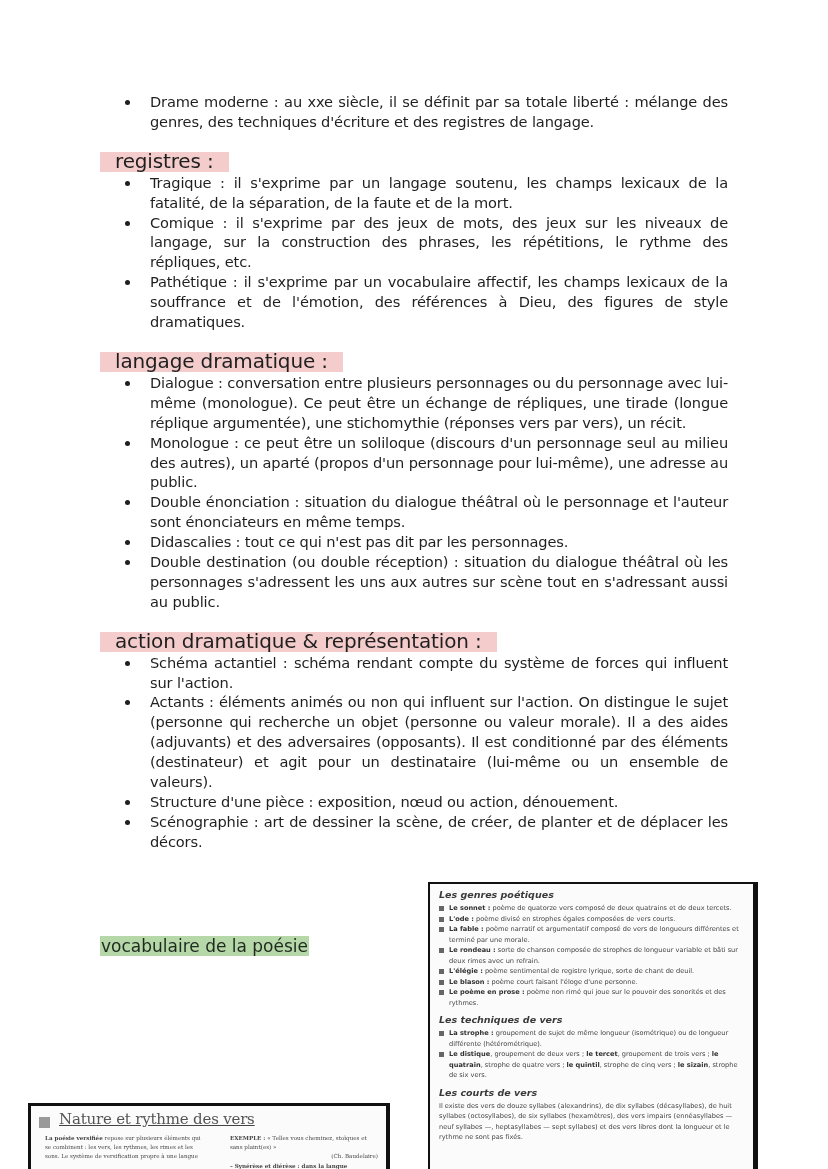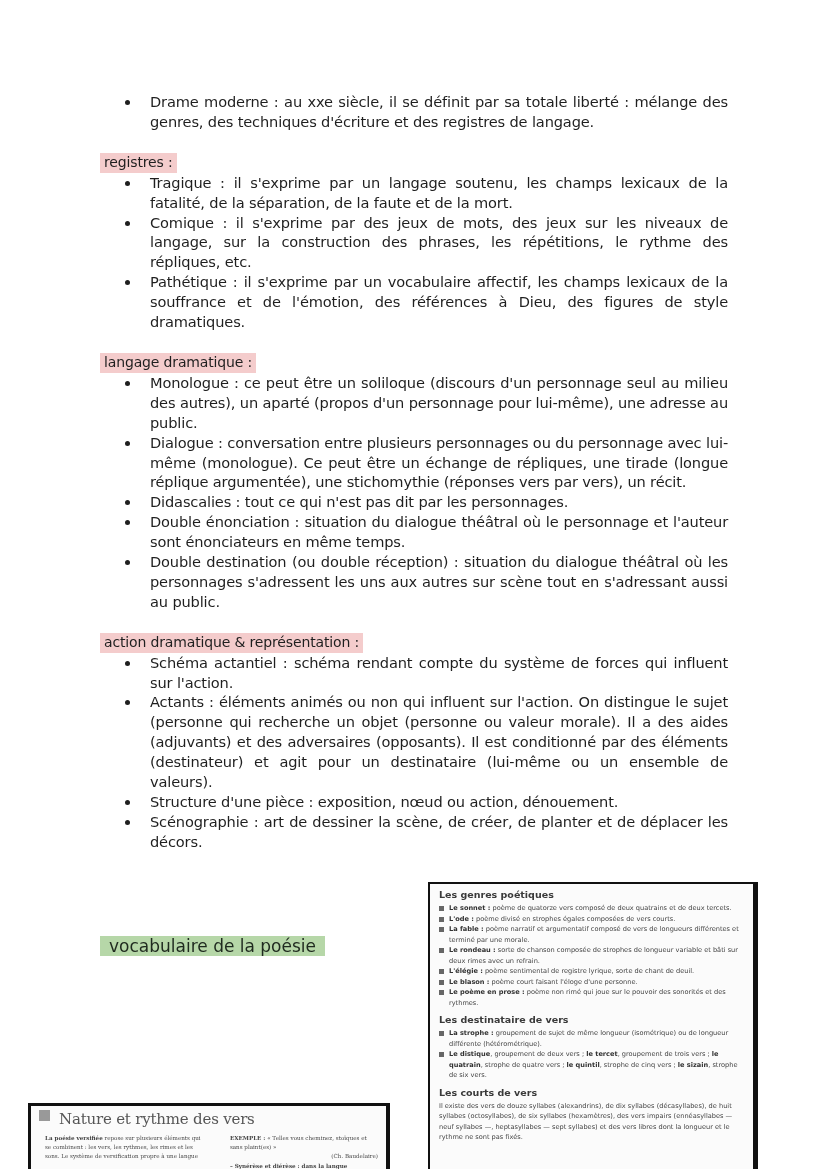--- a/index.html
+++ b/index.html
@@ -20,24 +20,24 @@
       left: 100px;
       top: 92px;
       width: 628px;
       font-size: 14.6px;
       line-height: 19.9px;
       letter-spacing: -0.15px;
     }
     .section-heading {
       display: inline-block;
       background: #f4cccc;
-      padding: 0 4px;
+      padding: 0 15px;
       margin: 0;
       font-weight: normal;
-      font-size: 14px;
+      font-size: 20px;
     }
     .section { margin-bottom: 20px; }
     ul.items {
       list-style: none;
       margin: 0;
       padding: 0 0 0 50px;
     }
     ul.items li {
       position: relative;
       text-align: justify;
@@ -52,21 +52,21 @@
       border-radius: 50%;
       background: #1f1f1f;
     }
     .poesie-heading {
       position: absolute;
       left: 100px;
       top: 936px;
       background: #b6d7a8;
       font-size: 17px;
       line-height: 20px;
-      padding: 0 9px;
+      padding: 0 1px;
       color: #1f2a1f;
     }
     
     .scan-box-right {
       position: absolute;
       left: 428px;
       top: 882px;
       width: 330px;
       height: 300px;
       border: 2px solid #111;
@@ -74,20 +74,21 @@
       background: #fbfbfb;
       font-family: "DejaVu Sans", sans-serif;
       color: #444;
       font-size: 6.6px;
       line-height: 10.5px;
       padding: 4px 8px 0 9px;
       box-sizing: border-box;
       overflow: hidden;
     }
     .scan-box-right h3 {
+      font-style: italic;
       font-weight: bold;
       font-size: 9.5px;
       margin: 0 0 2px 0;
       color: #3a3a3a;
       line-height: 13px;
     }
     .scan-box-right h3.spaced { margin-top: 5px; }
     .scan-box-right ul { list-style: none; margin: 0; padding: 0; }
     .scan-box-right li { position: relative; padding-left: 10px; }
     .scan-box-right li::before {
@@ -110,22 +111,23 @@
       border-bottom: none;
       border-right-width: 4px;
       background: #fbfbfb;
       box-sizing: border-box;
       overflow: hidden;
       font-family: "DejaVu Serif", serif;
       color: #444;
     }
     .scan-box-left .title-row {
       display: flex;
-      align-items: flex-start;
+      align-items: flex-end;
       padding: 4px 16px 0 8px;
+      text-decoration: underline;
     }
     .scan-box-left .square-icon {
       width: 11px;
       height: 11px;
       background: #999;
       margin-right: 9px;
     }
     .scan-box-left .box-title {
       font-size: 15px;
       color: #555;
@@ -157,24 +159,24 @@
     <ul class="items">
       <li>Tragique : il s'exprime par un langage soutenu, les champs lexicaux de la fatalité, de la séparation, de la faute et de la mort.</li>
       <li>Comique : il s'exprime par des jeux de mots, des jeux sur les niveaux de langage, sur la construction des phrases, les répétitions, le rythme des répliques, etc.</li>
       <li>Pathétique : il s'exprime par un vocabulaire affectif, les champs lexicaux de la souffrance et de l'émotion, des références à Dieu, des figures de style dramatiques.</li>
     </ul>
   </div>
 
   <div class="section">
     <div class="section-heading">langage dramatique :</div>
     <ul class="items">
+      <li>Dialogue : conversation entre plusieurs personnages ou du personnage avec lui-même (monologue). Ce peut être un échange de répliques, une tirade (longue réplique argumentée), une stichomythie (réponses vers par vers), un récit.</li>
       <li>Monologue : ce peut être un soliloque (discours d'un personnage seul au milieu des autres), un aparté (propos d'un personnage pour lui-même), une adresse au public.</li>
-      <li>Dialogue : conversation entre plusieurs personnages ou du personnage avec lui-même (monologue). Ce peut être un échange de répliques, une tirade (longue réplique argumentée), une stichomythie (réponses vers par vers), un récit.</li>
+      <li>Double énonciation : situation du dialogue théâtral où le personnage et l'auteur sont énonciateurs en même temps.</li>
       <li>Didascalies : tout ce qui n'est pas dit par les personnages.</li>
-      <li>Double énonciation : situation du dialogue théâtral où le personnage et l'auteur sont énonciateurs en même temps.</li>
       <li>Double destination (ou double réception) : situation du dialogue théâtral où les personnages s'adressent les uns aux autres sur scène tout en s'adressant aussi au public.</li>
     </ul>
   </div>
 
   <div class="section">
     <div class="section-heading">action dramatique &amp; représentation :</div>
     <ul class="items">
       <li>Schéma actantiel : schéma rendant compte du système de forces qui influent sur l'action.</li>
       <li>Actants : éléments animés ou non qui influent sur l'action. On distingue le sujet (personne qui recherche un objet (personne ou valeur morale). Il a des aides (adjuvants) et des adversaires (opposants). Il est conditionné par des éléments (destinateur) et agit pour un destinataire (lui-même ou un ensemble de valeurs).</li>
       <li>Structure d'une pièce : exposition, nœud ou action, dénouement.</li>
@@ -190,21 +192,21 @@
   <ul>
     <li><b>Le sonnet :</b><span> poème de quatorze vers composé de deux quatrains et de deux tercets.</span></li>
     <li><b>L'ode :</b><span> poème divisé en strophes égales composées de vers courts.</span></li>
     <li><b>La fable :</b><span> poème narratif et argumentatif composé de vers de longueurs différentes et terminé par une morale.</span></li>
     <li><b>Le rondeau :</b><span> sorte de chanson composée de strophes de longueur variable et bâti sur deux rimes avec un refrain.</span></li>
     <li><b>L'élégie :</b><span> poème sentimental de registre lyrique, sorte de chant de deuil.</span></li>
     <li><b>Le blason :</b><span> poème court faisant l'éloge d'une personne.</span></li>
     <li><b>Le poème en prose :</b><span> poème non rimé qui joue sur le pouvoir des sonorités et des rythmes.</span></li>
   </ul>
 
-  <h3 class="spaced">Les destinataire de vers</h3>
+  <h3 class="spaced">Les techniques de vers</h3>
   <ul>
     <li><b>La strophe :</b><span> groupement de sujet de même longueur (isométrique) ou de longueur différente (hétérométrique).</span></li>
     <li><b>Le distique</b><span>, groupement de deux vers ; </span><b>le tercet</b><span>, groupement de trois vers ; </span><b>le quatrain</b><span>, strophe de quatre vers ; </span><b>le quintil</b><span>, strophe de cinq vers ; </span><b>le sizain</b><span>, strophe de six vers.</span></li>
   </ul>
 
   <h3 class="spaced">Les courts de vers</h3>
   <p>Il existe des vers de douze syllabes (alexandrins), de dix syllabes (décasyllabes), de huit syllabes (octosyllabes), de six syllabes (hexamètres), des vers impairs (ennéasyllabes — neuf syllabes —, heptasyllabes — sept syllabes) et des vers libres dont la longueur et le rythme ne sont pas fixés.</p>
 
 </div>
 

